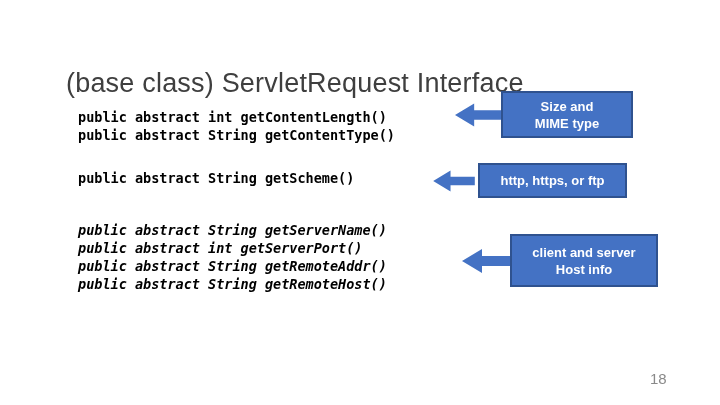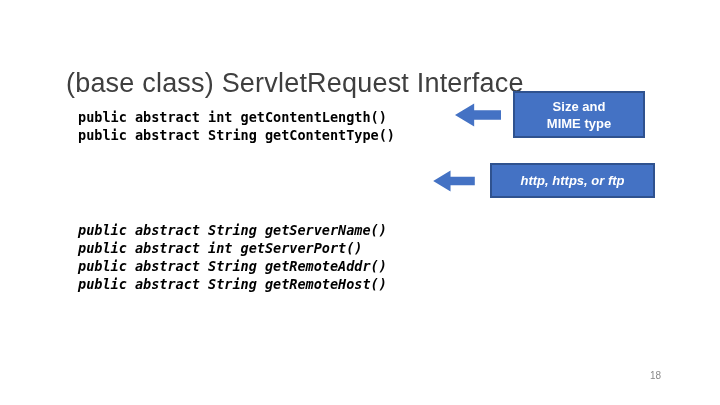--- a/index.html
+++ b/index.html
@@ -59,44 +59,44 @@
     align-items: center;
     justify-content: center;
     text-align: center;
     background: var(--accent-blue, #4472c4);
     border: 2px solid var(--accent-dark, #2f528f);
     color: #ffffff;
     font-size: 13px;
     font-weight: 600;
     line-height: 17px;
     white-space: pre-line;
-    margin-left: 12px;
   }
   .callout-1 .callout-box { width: 132px; }
-  .callout-2 .callout-box { width: 165px; font-style: italic; }
+  .callout-2 .callout-box { width: 149px; }
   .callout-3 .callout-box { width: 148px; }
 
   .page-number {
     position: absolute;
     left: 650px;
     top: 370px;
-    font-size: 10px;
+    font-size: 15px;
     color: var(--page-gray, #898989);
   }
 </style>
 </head>
 <body>
 
 <div class="slide">
 
   <h1 class="title">(base class) ServletRequest Interface</h1>
 
   <div class="code code-1">public abstract int getContentLength()
 public abstract String getContentType()</div>
 
+  <div class="code code-2">public abstract String getScheme()</div>
 
   <div class="code code-3">public abstract String getServerName()
 public abstract int getServerPort()
 public abstract String getRemoteAddr()
 public abstract String getRemoteHost()</div>
 
   <div class="callout callout-1">
     <svg class="arrow" width="46" height="30" viewBox="0 0 48 30">
       <polygon points="0,15 20,3 20,10 48,10 48,20 20,20 20,27"></polygon>
     </svg>
@@ -104,16 +104,23 @@
 MIME type</div>
   </div>
 
   <div class="callout callout-2">
     <svg class="arrow" width="48" height="26" viewBox="0 0 48 30">
       <polygon points="0,15 20,3 20,10 48,10 48,20 20,20 20,27"></polygon>
     </svg>
     <div class="callout-box">http, https, or ftp</div>
   </div>
 
+  <div class="callout callout-3">
+    <svg class="arrow" width="48" height="30" viewBox="0 0 48 30">
+      <polygon points="0,15 20,3 20,10 48,10 48,20 20,20 20,27"></polygon>
+    </svg>
+    <div class="callout-box">client and server
+Host info</div>
+  </div>
 
   <div class="page-number">18</div>
 
 </div>
 
 </body></html>

